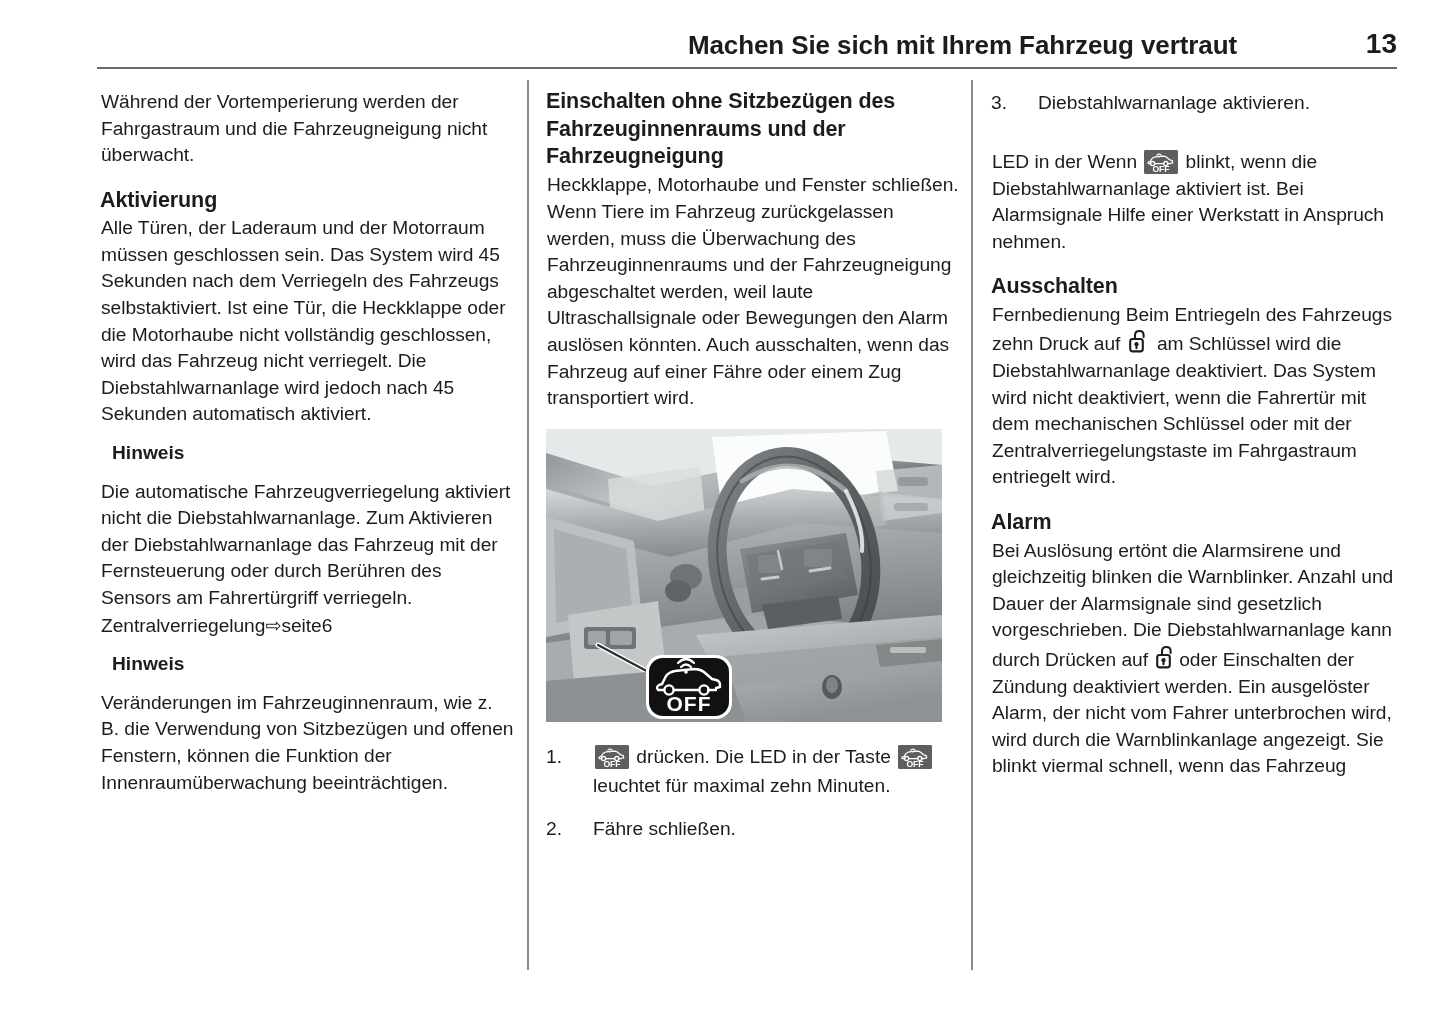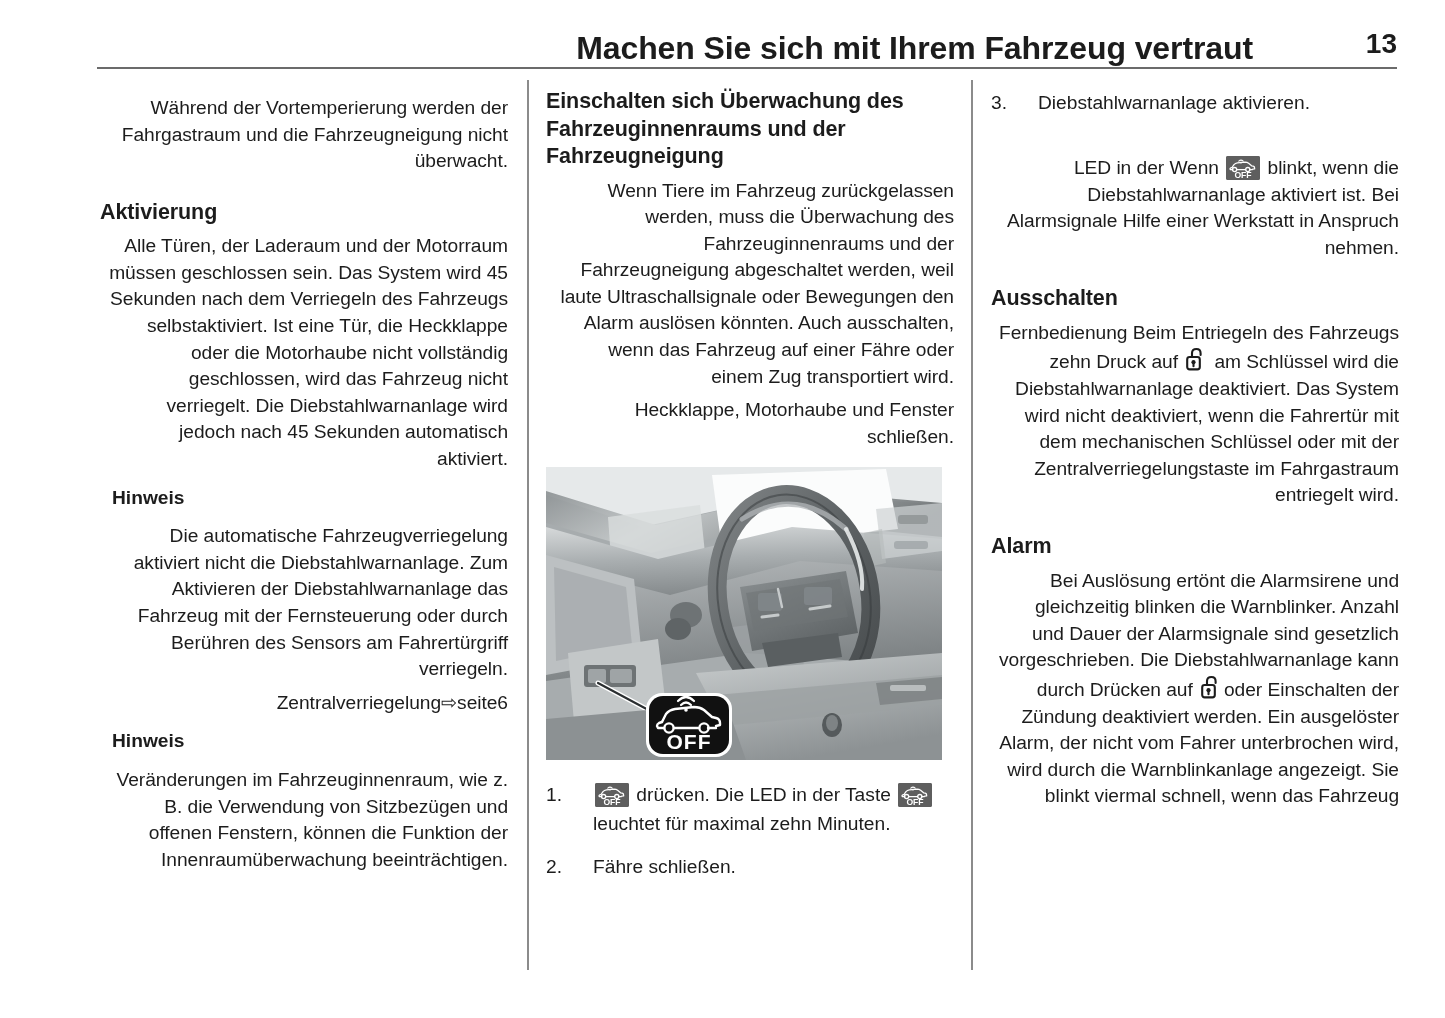--- a/index.html
+++ b/index.html
@@ -30,23 +30,23 @@
   #header-rule {
     position: absolute;
     left: 0;
     top: 37px;
     width: 1300px;
     height: 2px;
     background: #6b6b6b;
   }
   #header-title {
     position: absolute;
-    right: 144px;
+    right: 160px;
     top: 0px;
-    font-size: 32px;
+    font-size: 26px;
     font-weight: bold;
     white-space: nowrap;
     letter-spacing: -0.1px;
   }
   #header-page {
     position: absolute;
     right: 0px;
     top: -2px;
     font-size: 28px;
     font-weight: bold;
@@ -67,25 +67,24 @@
     top: 80px;
     width: 2px;
     height: 890px;
     background: #8b8b8b;
   }
   #div1 { left: 527px; }
   #div2 { left: 971px; }
 
   
   p.body {
-    margin: 7px;
+    margin: 1px;
     font-size: 19.2px;
     line-height: 26.6px;
     letter-spacing: -0.05px;
-    text-align: right;
   }
   h2.heading {
     margin: 0;
     font-size: 21.5px;
     font-weight: bold;
     line-height: 27.5px;
     letter-spacing: -0.1px;
   }
   .gap-before-heading { height: 17px; }
   .note-label {
@@ -181,23 +180,23 @@
     <p class="body">Die automatische Fahrzeugverriegelung aktiviert nicht die Diebstahlwarnanlage. Zum Aktivieren der Diebstahlwarnanlage das Fahrzeug mit der Fernsteuerung oder durch Berühren des Sensors am Fahrertürgriff verriegeln.</p>
 
     <p class="body"><span>Zentralverriegelung</span><span class="arrow-ref">⇨</span><span>seite6</span></p>
 
     <p class="note-label">Hinweis</p>
     <p class="body">Veränderungen im Fahrzeuginnenraum, wie z. B. die Verwendung von Sitzbezügen und offenen Fenstern, können die Funktion der Innenraumüberwachung beeinträchtigen.</p>
   </div>
 
   <div class="col" id="col2">
 
-    <h2 class="heading">Einschalten sich Überwachung des Fahrzeuginnenraums und der Fahrzeugneigung</h2>
+    <h2 class="heading">Einschalten ohne Sitzbezügen des Fahrzeuginnenraums und der Fahrzeugneigung</h2>
+    <p class="body">Heckklappe, Motorhaube und Fenster schließen.</p>
     <p class="body">Wenn Tiere im Fahrzeug zurückgelassen werden, muss die Überwachung des Fahrzeuginnenraums und der Fahrzeugneigung abgeschaltet werden, weil laute Ultraschallsignale oder Bewegungen den Alarm auslösen könnten. Auch ausschalten, wenn das Fahrzeug auf einer Fähre oder einem Zug transportiert wird.</p>
-    <p class="body">Heckklappe, Motorhaube und Fenster schließen.</p>
 
     <div id="figure">
       <svg width="396" height="293" viewBox="0 0 396 293" xmlns="http://www.w3.org/2000/svg">
         <defs>
           <linearGradient id="gDashTop" x1="0" y1="0" x2="1" y2="0.3">
             <stop offset="0" stop-color="#8f9496"></stop>
             <stop offset="0.4" stop-color="#c4c8c9"></stop>
             <stop offset="1" stop-color="#6f7476"></stop>
           </linearGradient>
           <linearGradient id="gDashMid" x1="0" y1="0" x2="0.2" y2="1">

